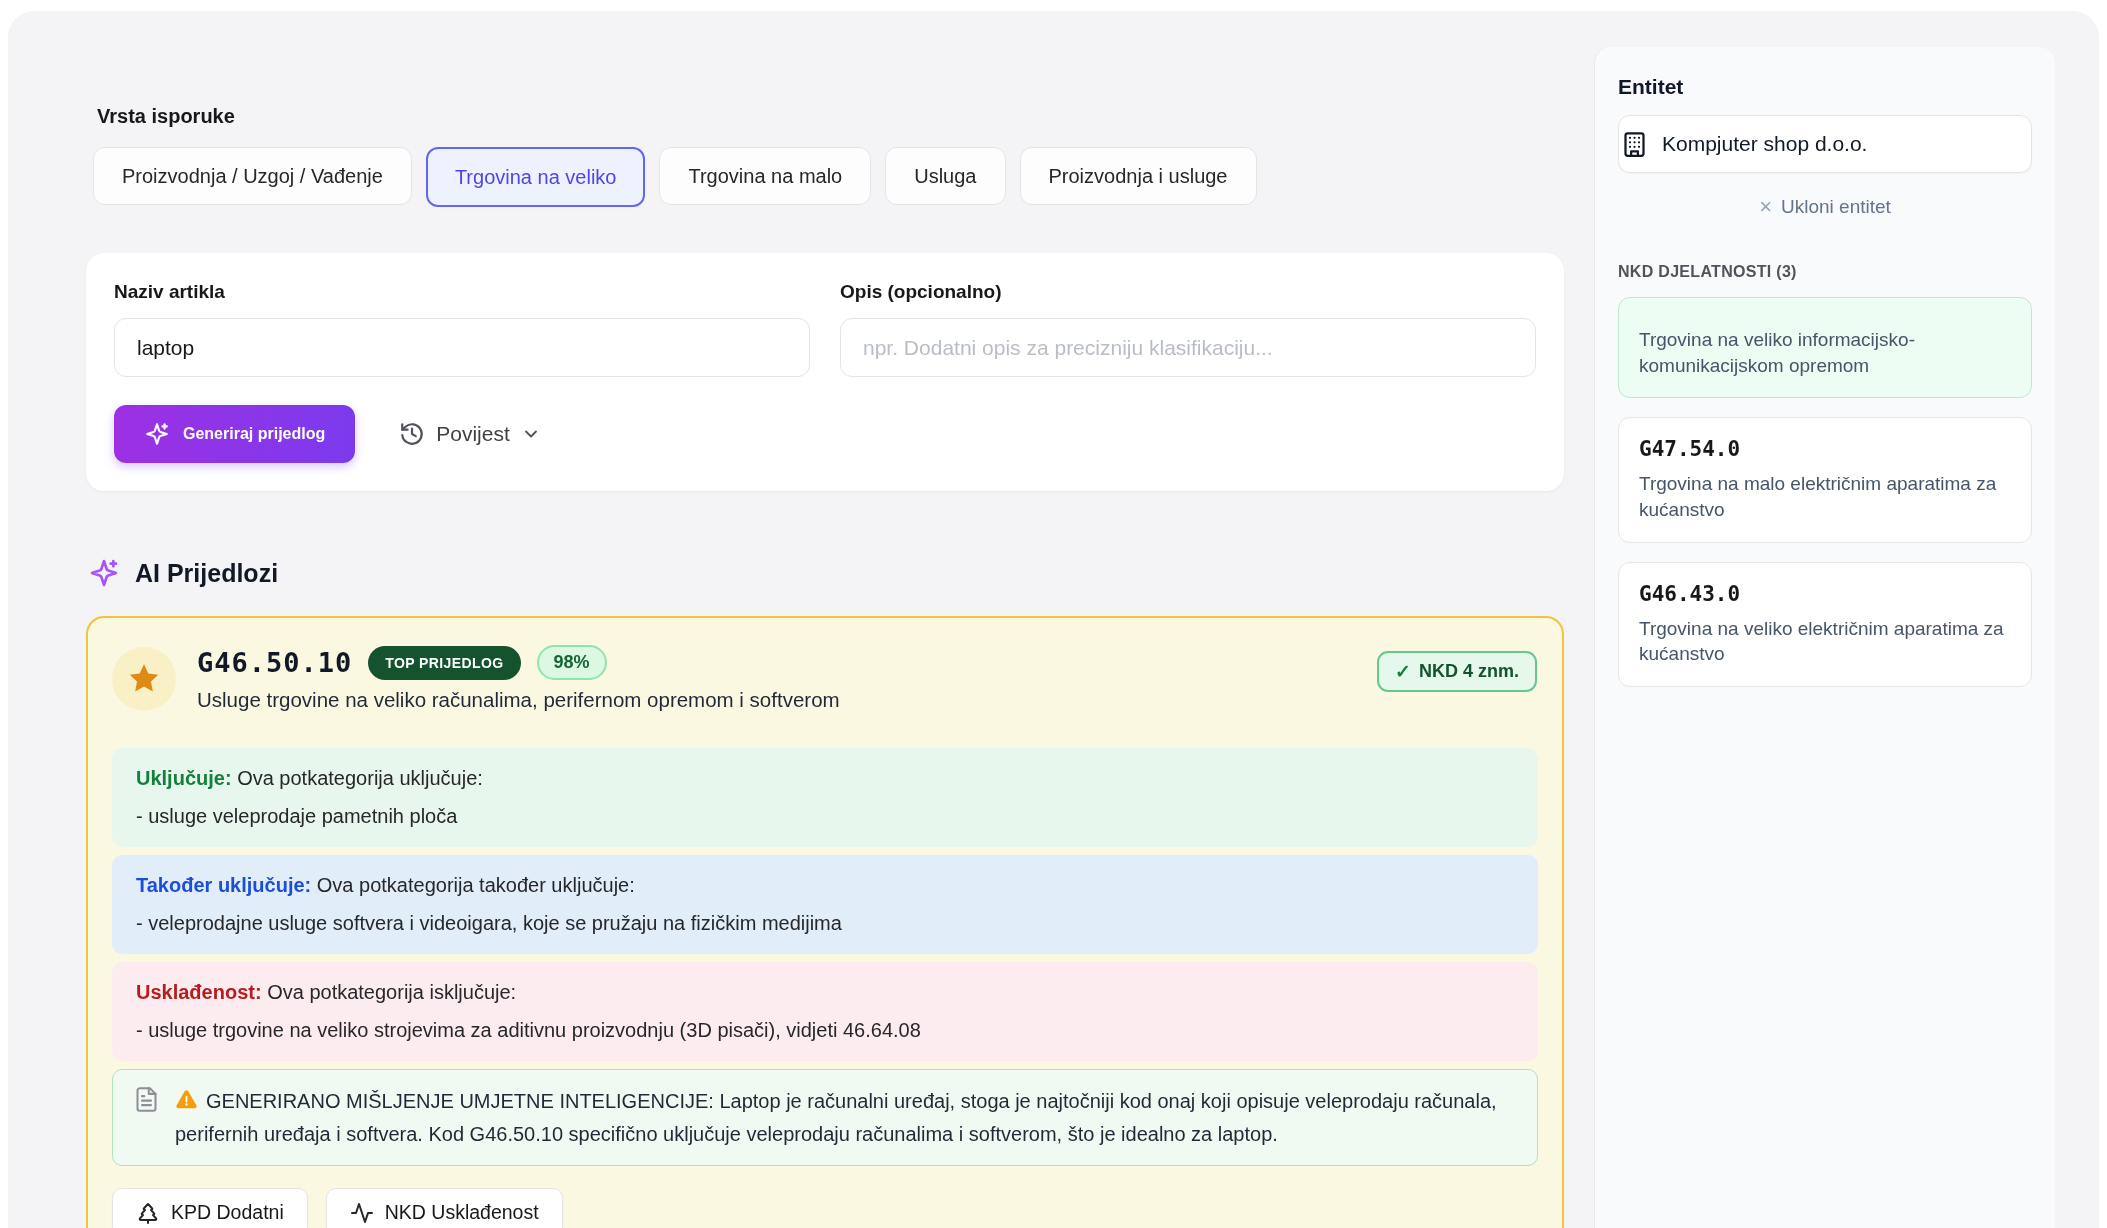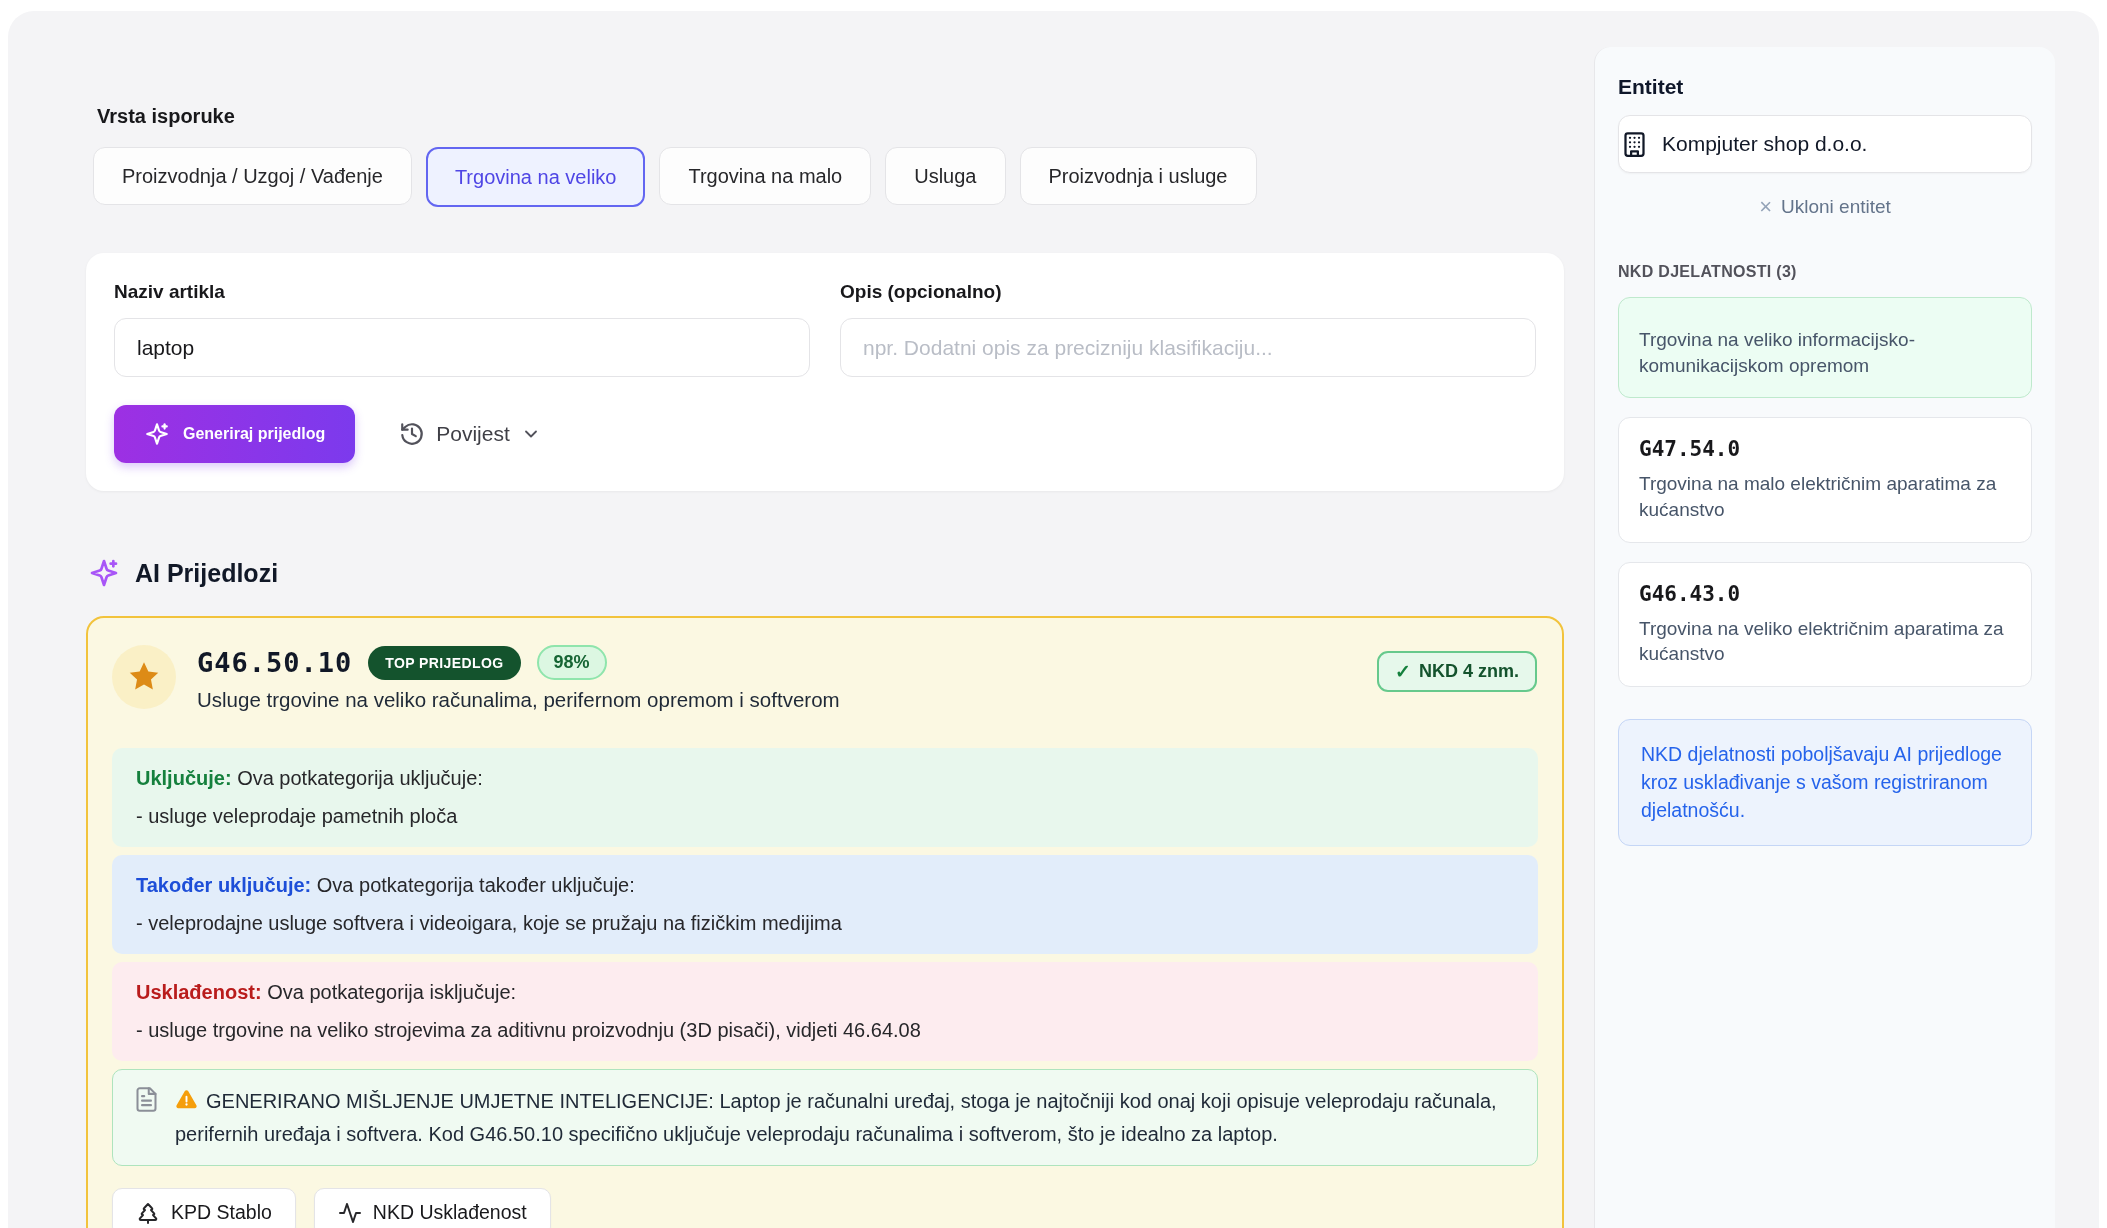--- a/index.html
+++ b/index.html
@@ -48,21 +48,21 @@
   .history-toggle{display:flex;align-items:center;gap:11px;font-size:21px;color:#3f3f46;cursor:pointer;}
   .icon{display:inline-flex;flex:none;}
   .ai-heading{margin:66px 0 0 2px;display:flex;align-items:center;gap:15px;}
   .ai-heading .title{font-size:25px;font-weight:700;color:#111827;}
   
   .suggestion-card{
     margin-top:27px;box-sizing:border-box;width:1478px;height:657px;
     background:#fbf8e2;border:2.5px solid #f2c33c;border-radius:18px;
     padding:27px 24px;position:relative;
   }
-  .sg-header{display:flex;align-items:flex-start;gap:21px;}
+  .sg-header{display:flex;align-items:center;gap:21px;}
   .star-wrap{width:64px;height:64px;border-radius:50%;background:#faf0c6;display:flex;align-items:center;justify-content:center;}
   .sg-code-row{display:flex;align-items:center;gap:16px;}
   .sg-code{font-family:"DejaVu Sans Mono", monospace;font-size:27px;font-weight:700;color:#111827;letter-spacing:1px;}
   .badge-top{
     background:#14532d;color:#fff;font-size:14px;font-weight:700;letter-spacing:.4px;
     padding:9px 17px;border-radius:999px;
   }
   .badge-conf{
     background:#dcf7e2;border:2px solid #8fe5ac;color:#166534;
     font-size:18px;font-weight:700;padding:5px 15px;border-radius:999px;
@@ -258,21 +258,21 @@
       </div>
 
       <div class="sg-actions">
         <button class="btn-secondary">
           <span class="icon">
             <svg width="24" height="24" viewBox="0 0 24 24" fill="none" stroke="#27272a" stroke-width="2" stroke-linecap="round" stroke-linejoin="round">
                 <path d="m17 14 3 3.3a1 1 0 0 1-.7 1.7H4.7a1 1 0 0 1-.7-1.7L7 14h-.3a1 1 0 0 1-.7-1.7L9 9h-.2A1 1 0 0 1 8 7.3L12 3l4 4.3a1 1 0 0 1-.8 1.7H15l3 3.3a1 1 0 0 1-.7 1.7H17Z"></path>
                 <path d="M12 22v-3"></path>
               </svg>
           </span>
-          <span>KPD Stablo</span>
+          <span>KPD Dodatni</span>
         </button>
         <button class="btn-secondary">
           <span class="icon">
             <svg width="24" height="24" viewBox="0 0 24 24" fill="none" stroke="#27272a" stroke-width="2" stroke-linecap="round" stroke-linejoin="round">
                 <path d="M22 12h-4l-3 9L9 3l-3 9H2"></path>
               </svg>
           </span>
           <span>NKD Usklađenost</span>
         </button>
       </div>
@@ -319,16 +319,15 @@
       <div class="act-desc">Trgovina na malo električnim aparatima za kućanstvo</div>
     </div>
 
     <div class="act-card">
       <div class="act-code-row">
         <span class="act-code">G46.43.0</span>
       </div>
       <div class="act-desc">Trgovina na veliko električnim aparatima za kućanstvo</div>
     </div>
 
-    <div class="info-box">NKD djelatnosti poboljšavaju AI prijedloge kroz usklađivanje s vašom registriranom djelatnošću.</div>
   </div>
 
 </div>
 
 </body></html>

